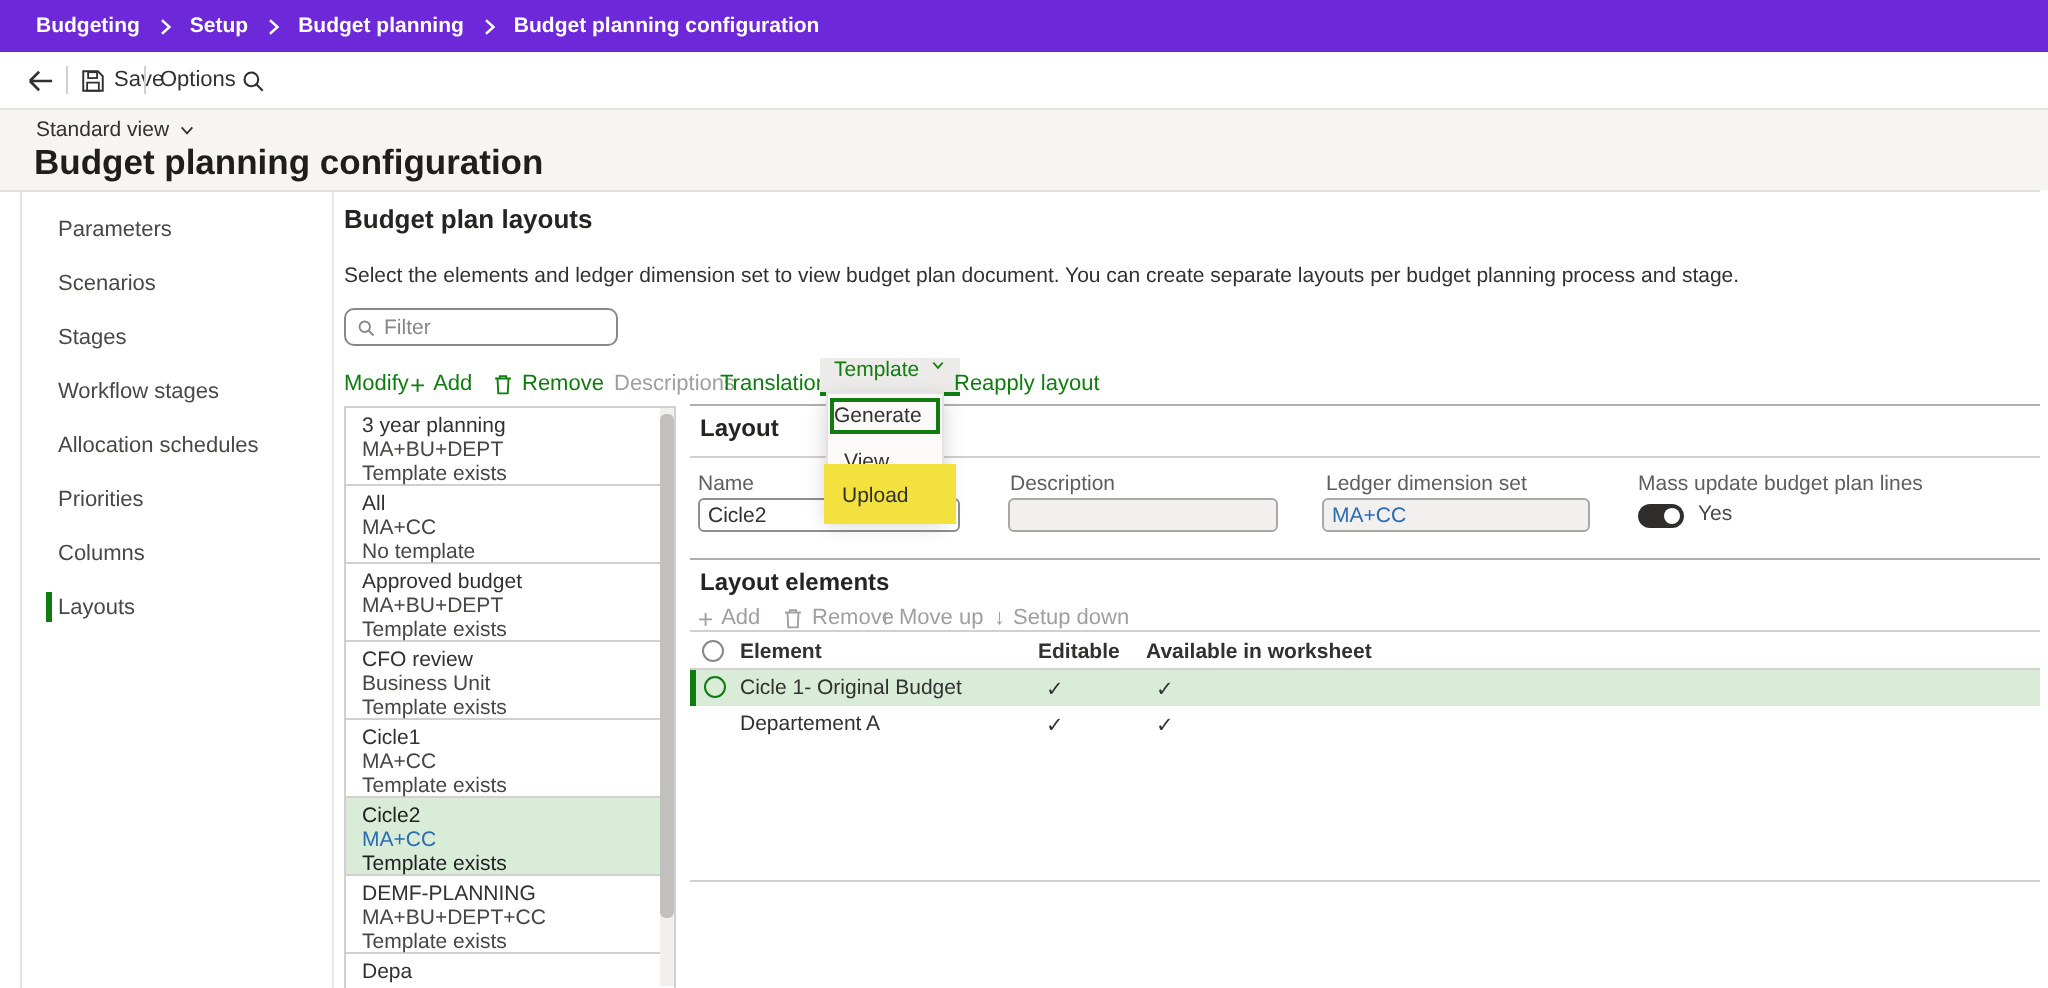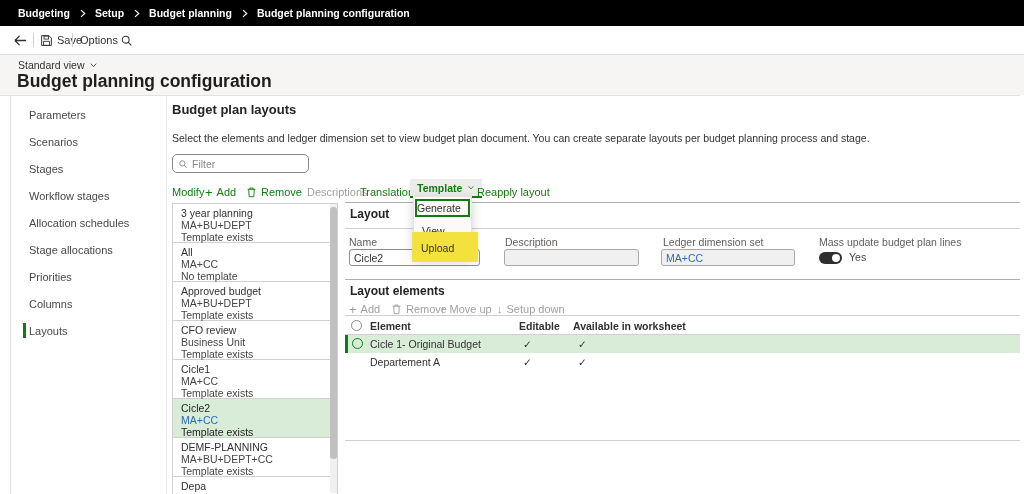--- a/index.html
+++ b/index.html
@@ -1,21 +1,21 @@
 <!DOCTYPE html>
 <html><head>
 <meta charset="utf-8">
 <style>
   * { margin:0; padding:0; box-sizing:border-box; }
   html,body { width:1024px; height:494px; overflow:hidden; background:#fff;
     font-family:"Liberation Sans", sans-serif; }
   #app { position:relative; width:1024px; height:494px; background:#fff; overflow:hidden; }
 
   
-  .topbar { position:absolute; left:0; top:0; width:1024px; height:26px; background:#000000;
+  .topbar { position:absolute; left:0; top:0; width:1024px; height:26px; background:#6d28d9;
     display:flex; align-items:center; padding-left:18px; gap:8px; }
   .crumb { color:#fff; font-size:10.5px; font-weight:bold; white-space:nowrap; }
   .crumb-sep svg { display:block; }
 
   
   .actionbar { position:absolute; left:0; top:26px; width:1024px; height:29px; background:#fff;
     border-bottom:1px solid #e3e1df; box-shadow:0 1px 2px rgba(0,0,0,.06); }
   .actionbar .item { position:absolute; top:0; height:28px; display:flex; align-items:center;
     font-size:11px; color:#323130; gap:4px; }
   .vdiv { position:absolute; top:7px; width:1px; height:14px; background:#d2d0ce; }
@@ -44,22 +44,22 @@
   .filter { position:absolute; left:172px; top:58px; width:137px; height:19px;
     border:1px solid #8a8886; border-radius:5px; display:flex; align-items:center;
     padding-left:5px; gap:4px; background:#fff; }
   .filter span { font-size:10.5px; color:#8a8886; }
 
   
   .tb { position:absolute; top:87px; height:18px; display:flex; align-items:center; gap:4px;
     font-size:11px; color:#107c10; white-space:nowrap; cursor:pointer; }
   .tb.dis { color:#a19f9d; cursor:default; }
   .tpl-btn { position:absolute; left:410px; top:83px; height:19px; background:#edebe9;
-    border-bottom:2px solid #107c10; display:flex; align-items:center; gap:5px;
-    padding:0 7px; font-size:10.5px; color:#107c10; cursor:pointer;font-weight:bold; }
+    border-bottom:2px solid #107c10; display:flex; align-items:flex-start; gap:5px;
+    padding:0 7px; font-size:10.5px; color:#107c10; cursor:pointer; }
 
   
   .menu { position:absolute; left:413px; top:100px; width:59px; height:62px; background:#fbfaf9;
     border:1px solid #e5e3e1; box-shadow:0 4px 10px rgba(0,0,0,.18); z-index:20; }
   .mi-gen { position:absolute; left:1px; top:2px; right:1px; height:18px; border:2px solid #107c10;
     background:#faf9f8; font-size:10.5px; color:#323130; display:flex; align-items:center; padding-left:0; cursor:pointer; }
   .mi-view { position:absolute; left:1px; top:26px; right:1px; height:16px;
     font-size:10.5px; color:#323130; display:flex; align-items:center; padding-left:7px; cursor:pointer; }
   .mi-upload { position:absolute; left:412px; top:136px; width:66px; height:30px; background:#f3e13e;
     z-index:21; font-size:10.5px; color:#32302e; padding:10px 0 0 9px; cursor:pointer; }
@@ -178,21 +178,20 @@
   </div>
 
   <div class="content">
 
     <div class="sidebar">
       <div class="side-item">Parameters</div>
       <div class="side-item">Scenarios</div>
       <div class="side-item">Stages</div>
       <div class="side-item">Workflow stages</div>
       <div class="side-item">Allocation schedules</div>
-      <div class="side-item">Stage allocations</div>
       <div class="side-item">Priorities</div>
       <div class="side-item">Columns</div>
       <div class="side-item sel">Layouts</div>
     </div>
 
     <div class="main-h">Budget plan layouts</div>
     <div class="main-desc">Select the elements and ledger dimension set to view budget plan document. You can create separate layouts per budget planning process and stage.</div>
 
     <div class="filter">
       <span class="ico">

